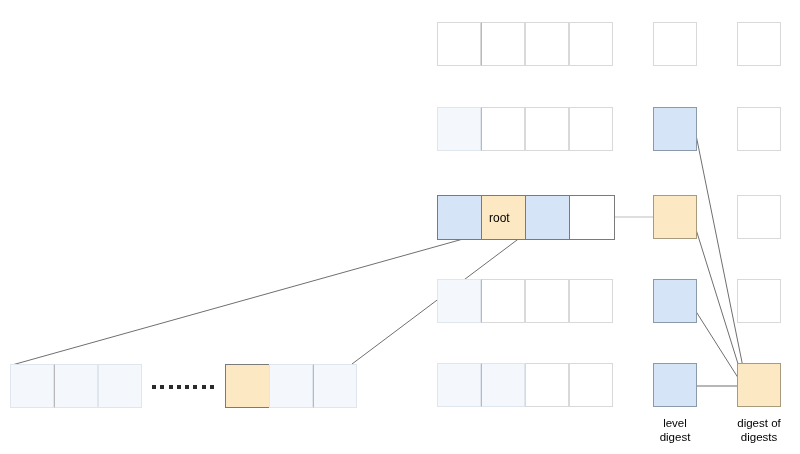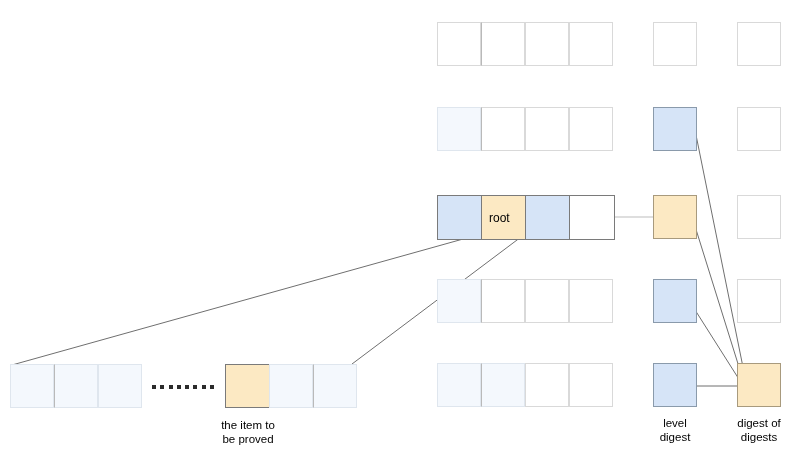--- a/index.html
+++ b/index.html
@@ -142,22 +142,20 @@
     <i></i>
     <i></i>
   </div>
 
   <div class="rowbox" style="left:225px;top:352px;width:132px;height:44px;">
     <div class="cell tan strongcell" style="left:0px;top:0px;width:45px;height:44px;"></div>
     <div class="cell pale" style="left:44px;top:0px;width:44px;height:44px;"></div>
     <div class="cell pale" style="left:88px;top:0px;width:44px;height:44px;border-left-color:#b9b9b9;"></div>
   </div>
 
-  <div class="caption" style="left:193px;top:406px;width:110px;">the item to
-be proved</div>
 
   <div class="caption" style="left:630px;top:404px;width:90px;">level
 digest</div>
 
   <div class="caption" style="left:714px;top:404px;width:90px;">digest of
 digests</div>
 
 </div>
 
 </body></html>

